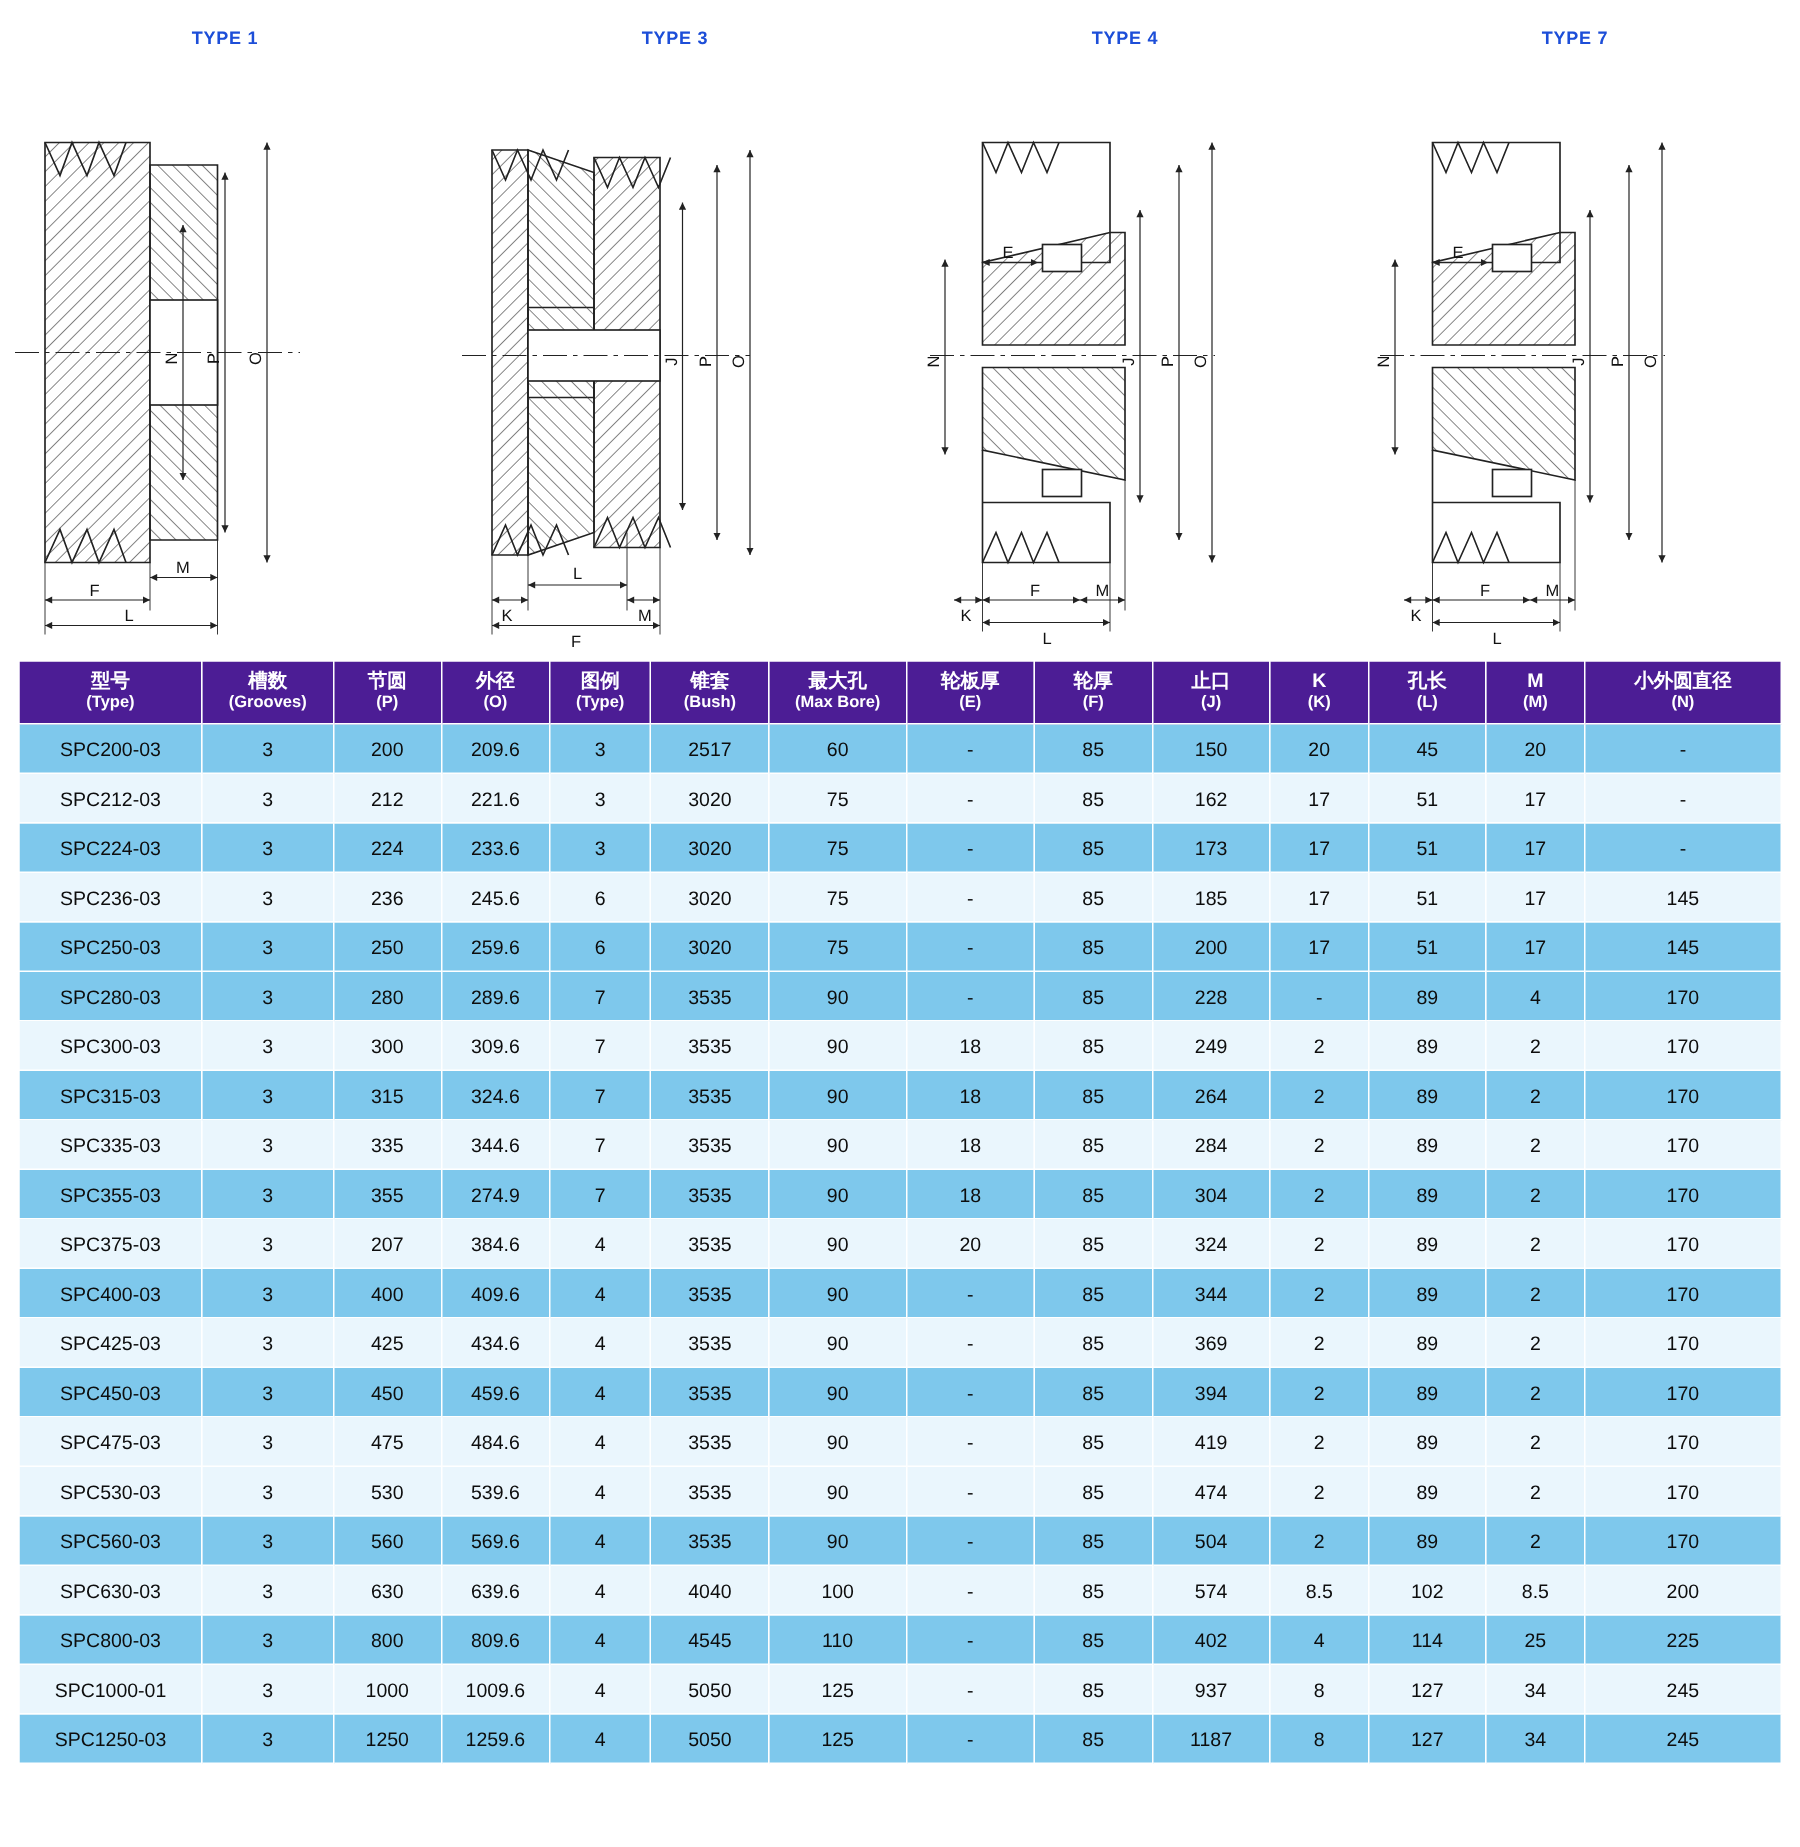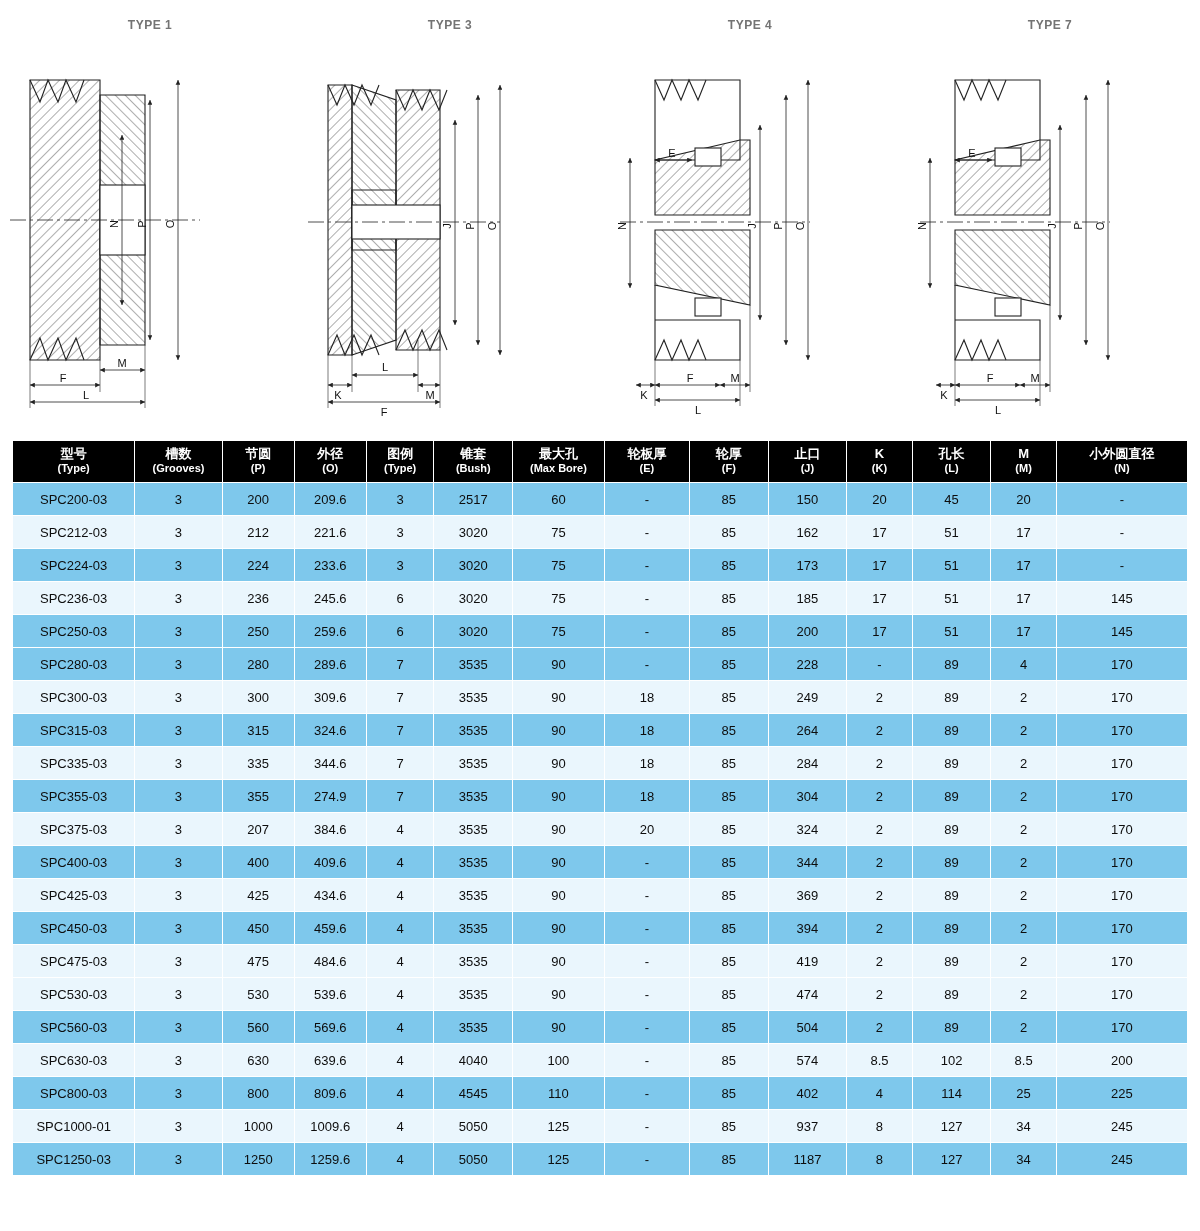--- a/index.html
+++ b/index.html
@@ -21,39 +21,39 @@
   }
   .diagram{
     flex:1 1 25%;
     position:relative;
   }
   .diagram .cap{
     text-align:center;
     font-size:12px;
     font-weight:bold;
     letter-spacing:.5px;
-    color:#737373;
-    margin-bottom:8px;
+    color:#1d4ed8;
+    margin-bottom:23px;
   }
   .dwg{
     position:relative;
     width:100%;
     height:380px;
   }
   .dwg svg{display:block;width:100%;height:100%;}
 
   
   table.spec{
     border-collapse:collapse;
     width:1176px;
     margin:0 12px 10px 12px;
     table-layout:fixed;
   }
   table.spec th{
-    background:#000000;
+    background:#4c1d95;
     color:#ffffff;
     font-size:13px;
     font-weight:bold;
     border:1px solid #ffffff;
     padding:5px 2px 6px 2px;
     line-height:1.25;
     text-align:center;
   }
   table.spec th .sub{
     display:block;

